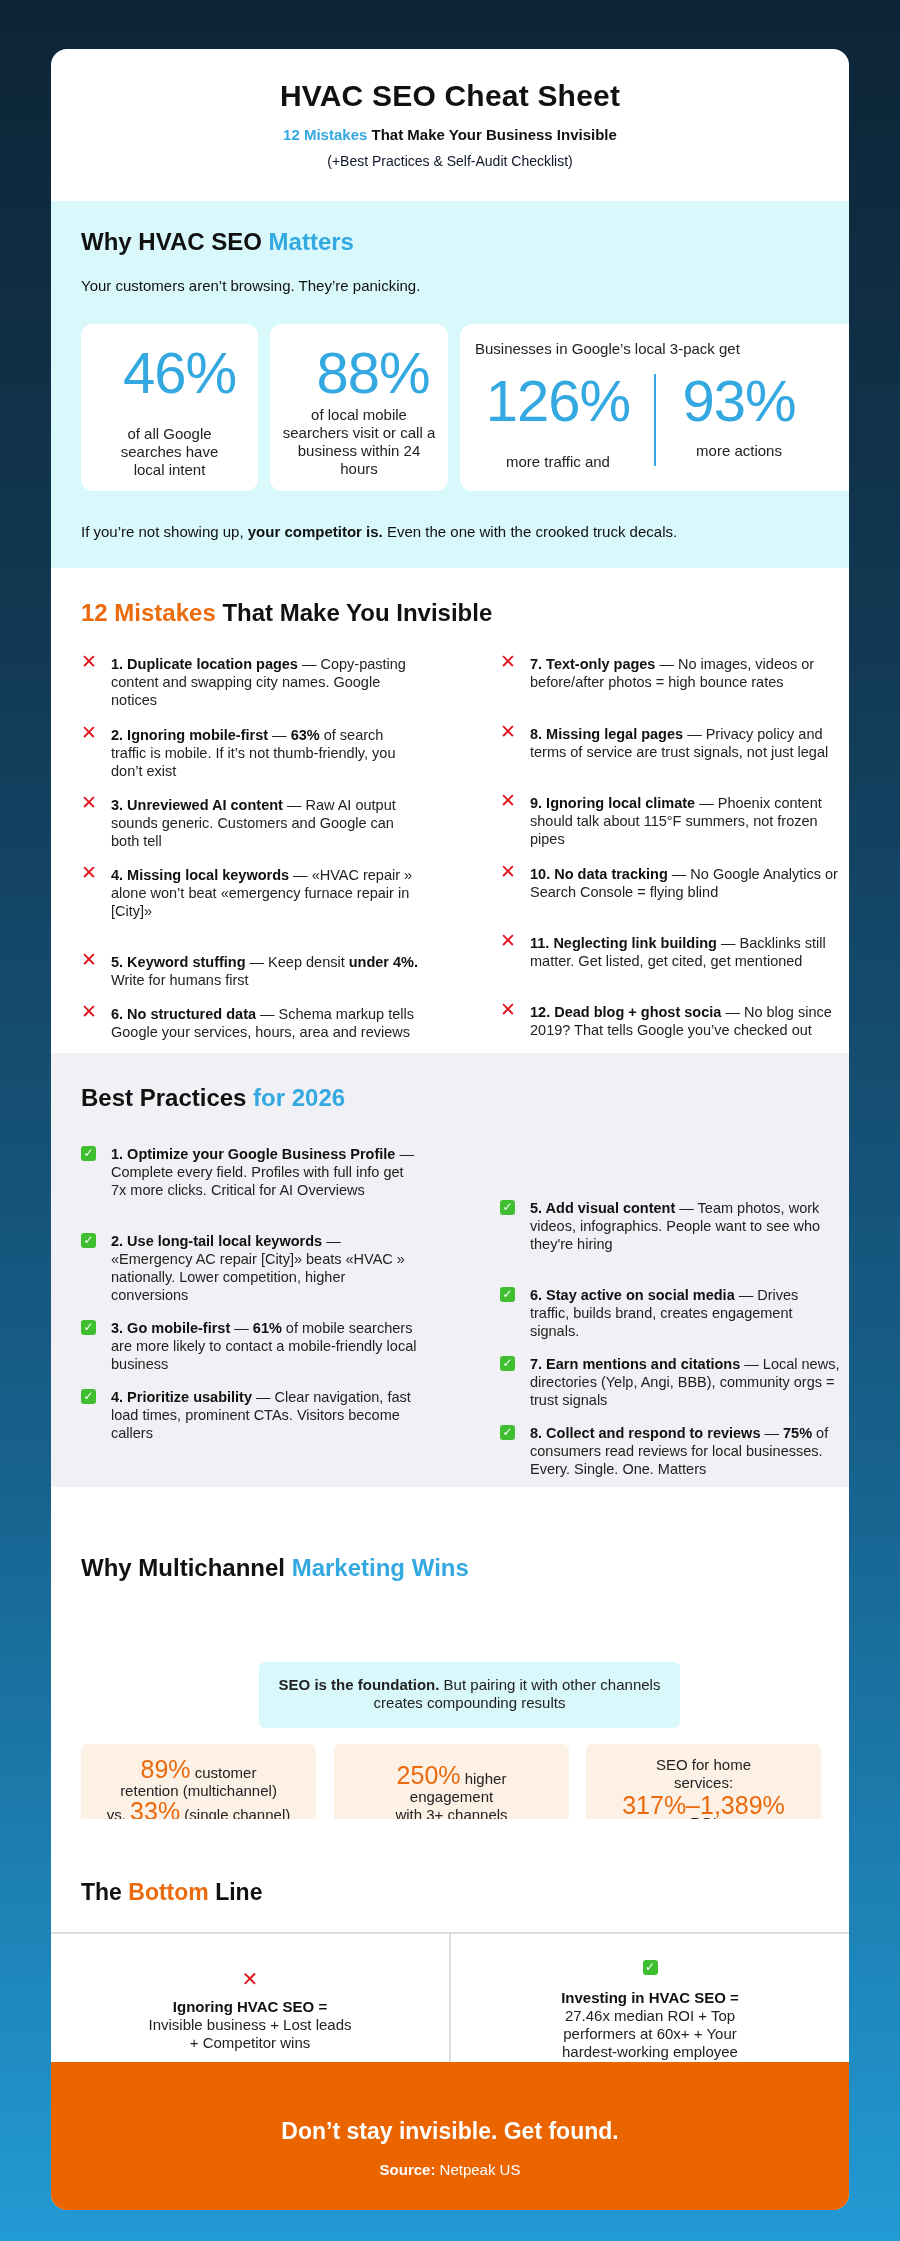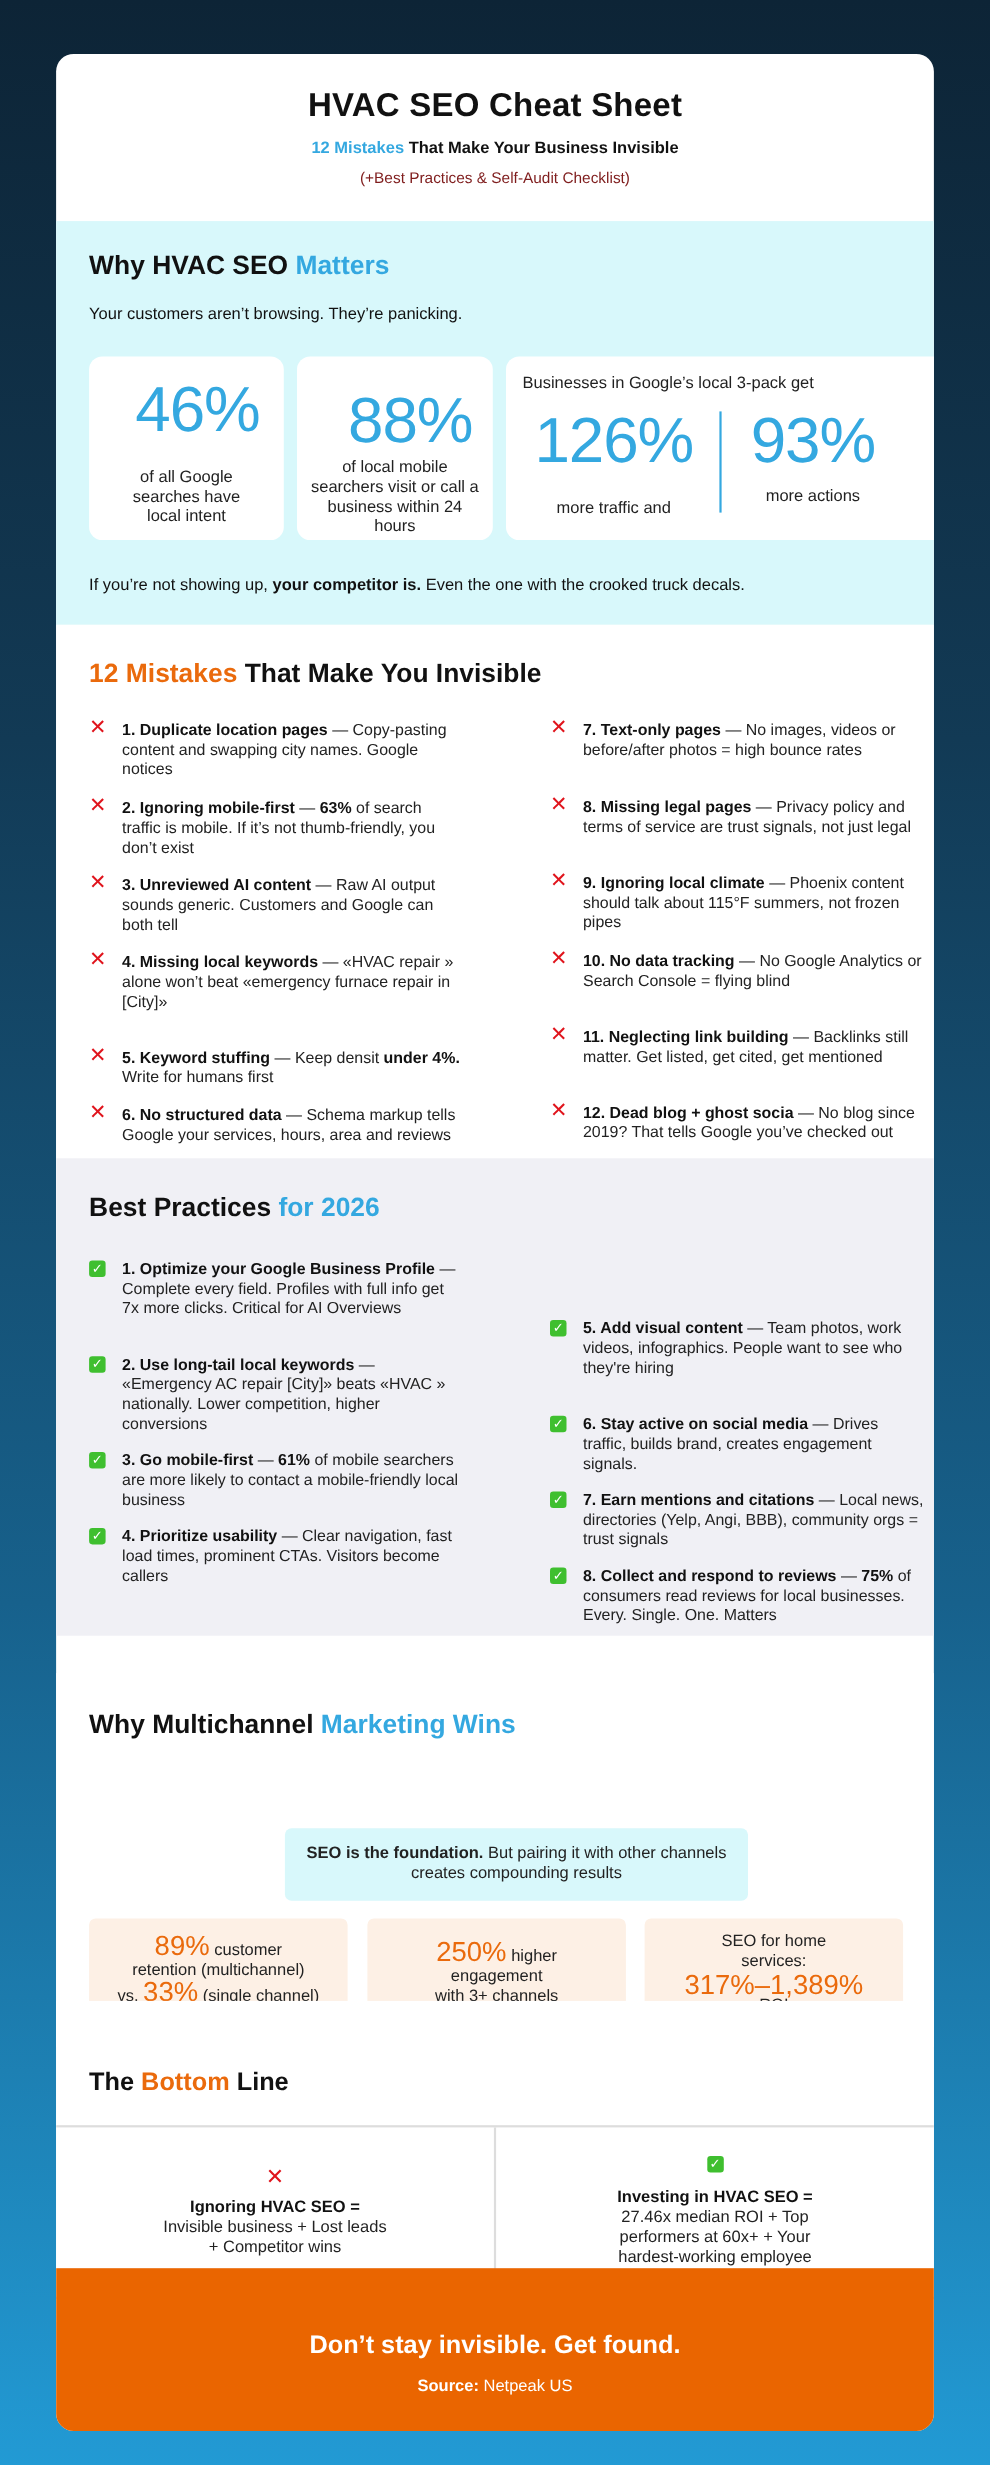--- a/index.html
+++ b/index.html
@@ -11,21 +11,21 @@
     position: relative;
   }
   .sheet {
     position: absolute; left: 51px; top: 49px; width: 798px; height: 2161px;
     background: #fff; border-radius: 16px; overflow: hidden;
   }
   .sec { position: absolute; left: 0; width: 798px; }
   .sec-header { top: 0; height: 152px; text-align: center; }
   .title { position: absolute; top: 30px; left: 0; right: 0; font-size: 30px; font-weight: 900; letter-spacing: 0.2px; }
   .subtitle { position: absolute; top: 77px; left: 0; right: 0; font-size: 15px; font-weight: 700; }
-  .subtitle2 { position: absolute; top: 104px; left: 0; right: 0; font-size: 14px; color: #7f1d1d; }
+  .subtitle2 { position: absolute; top: 104px; left: 0; right: 0; font-size: 14px; color: #0f172a; }
   .blue { color: #34a8e0; }
   .orange { color: #ea6a0c; }
 
   .sec-why { top: 152px; height: 367px; background: #d8f8fb; }
   .h2 { position: absolute; left: 30px; font-size: 24px; font-weight: 900; }
   .why-lead { position: absolute; left: 30px; top: 76px; font-size: 15px; }
   .stat-card { position: absolute; top: 123px; height: 167px; background: #fff; border-radius: 12px; text-align: center; }
   .stat-num { font-size: 58px; font-weight: 400; color: #34a8e0; line-height: 1; letter-spacing: -1px; }
   .stat-text { font-size: 15px; line-height: 18px; color: #222; }
   .why-foot { position: absolute; left: 30px; top: 322px; font-size: 15px; }
@@ -72,21 +72,21 @@
 
   <div class="sec sec-why">
     <div class="h2" style="top:27px;"><span>Why HVAC SEO </span><span class="blue">Matters</span></div>
     <div class="why-lead">Your customers aren’t browsing. They’re panicking.</div>
 
     <div class="stat-card" style="left:30px;width:177px;">
       <div class="stat-num" style="margin-top:20px;margin-left:20px;">46%</div>
       <div class="stat-text" style="margin:23px 24px 0;">of all Google searches have local intent</div>
     </div>
     <div class="stat-card" style="left:219px;width:178px;">
-      <div class="stat-num" style="margin-top:30px;padding-left:28px;">88%</div>
+      <div class="stat-num" style="margin-top:20px;padding-left:28px;">88%</div>
       <div class="stat-text" style="margin:4px 12px 0;">of local mobile searchers visit or call a business within 24 hours</div>
     </div>
     <div class="stat-card" style="left:409px;width:416px;">
       <div class="stat-text" style="position:absolute;left:15px;top:16px;text-align:left;">Businesses in Google’s local 3-pack get</div>
       <div style="position:absolute;left:8px;top:48px;width:180px;">
         <div class="stat-num">126%</div>
         <div class="stat-text" style="margin-top:23px;">more traffic and</div>
       </div>
       <div class="vdiv"></div>
       <div style="position:absolute;left:200px;top:48px;width:158px;">

